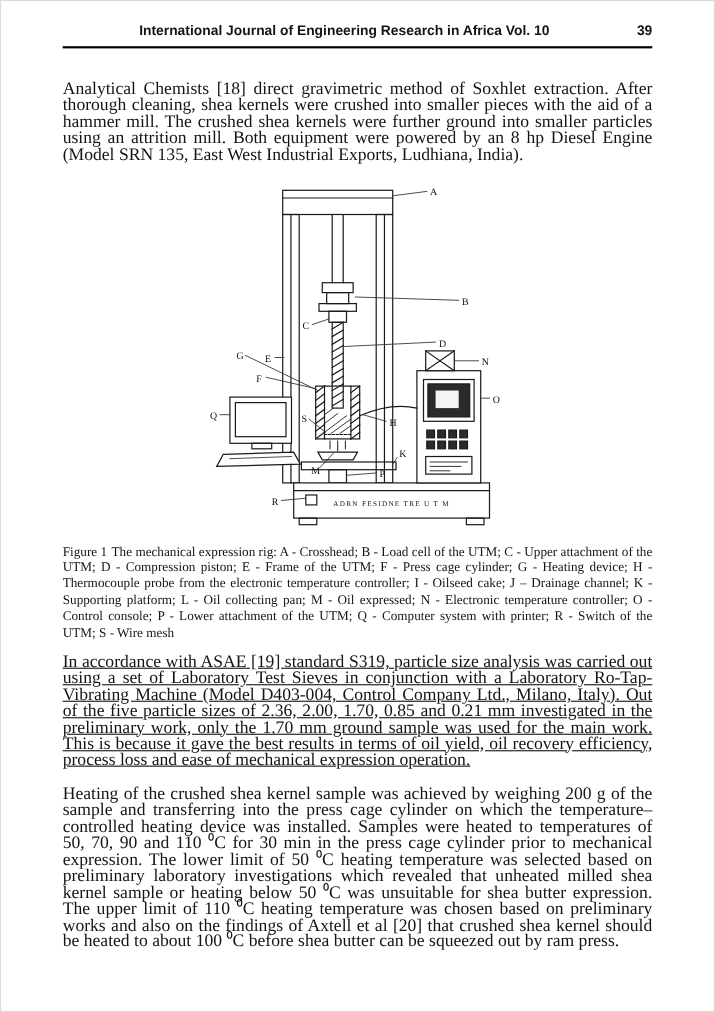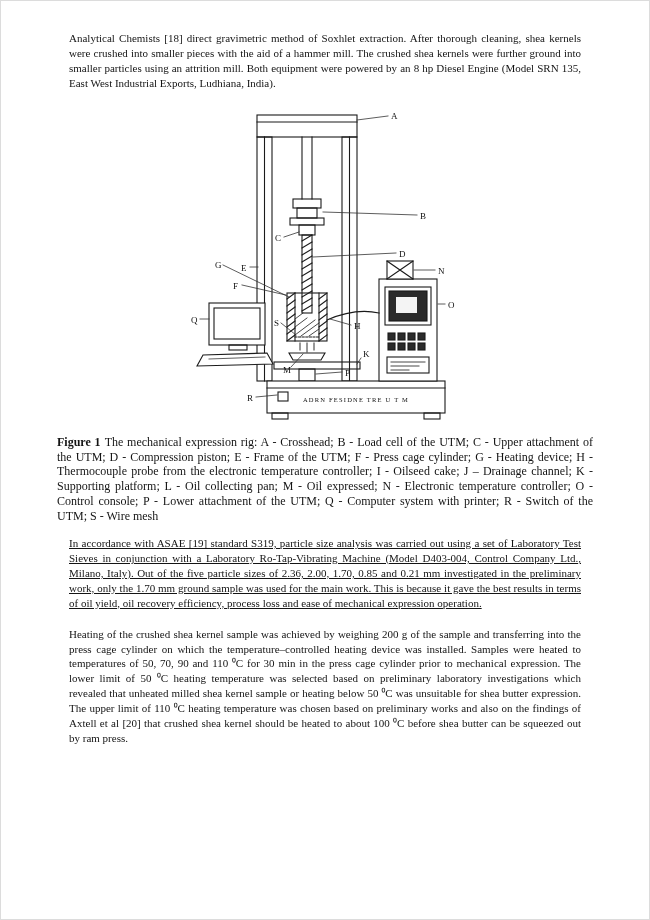--- a/index.html
+++ b/index.html
@@ -17,39 +17,43 @@
   .header-title{
     flex:1;text-align:center;
     font-family:"Liberation Sans",sans-serif;font-weight:bold;font-size:12.6px;
   }
   .header-page{
     font-family:"Liberation Sans",sans-serif;font-weight:bold;font-size:12.6px;
     margin-left:10px;
   }
   .content{margin:30px 56px 0 56px;}
   .para{
-    margin:12px;
-    font-size:11px;line-height:14.9px;text-align:justify;
+    margin:0;
+    font-size:16px;line-height:14.9px;text-align:justify;
   }
   .figure-wrap{text-align:center;margin:16px 0 4px 0;}
   .caption{
     margin:4px 0 0 0;
     font-size:12px;line-height:14.9px;text-align:justify;
   }
-  .cap-label{font-weight:bold;}
+  .cap-label{font-weight:normal;}
   .cap-text{margin-left:4px;}
   .para-2{margin-top:12px;text-decoration:underline;}
   .para-3{margin-top:16px;}
   svg text{font-family:"Liberation Serif",serif;}
 </style>
 </head>
 <body>
 
 <div class="page">
 
+  <div class="header">
+    <div class="header-title">International Journal of Engineering Research in Africa Vol. 10</div>
+    <div class="header-page">39</div>
+  </div>
 
   <div class="content">
 
     <p class="para">Analytical Chemists [18] direct gravimetric method of Soxhlet extraction. After thorough cleaning, shea kernels were crushed into smaller pieces with the aid of a hammer mill. The crushed shea kernels were further ground into smaller particles using an attrition mill. Both equipment were powered by an 8 hp Diesel Engine (Model SRN 135, East West Industrial Exports, Ludhiana, India).</p>
 
     <div class="figure-wrap">
       <svg width="292" height="320" viewBox="0 0 292 320">
         <g stroke="#1a1a1a" fill="none" stroke-width="1.1" stroke-linecap="square">
 
           <g>

